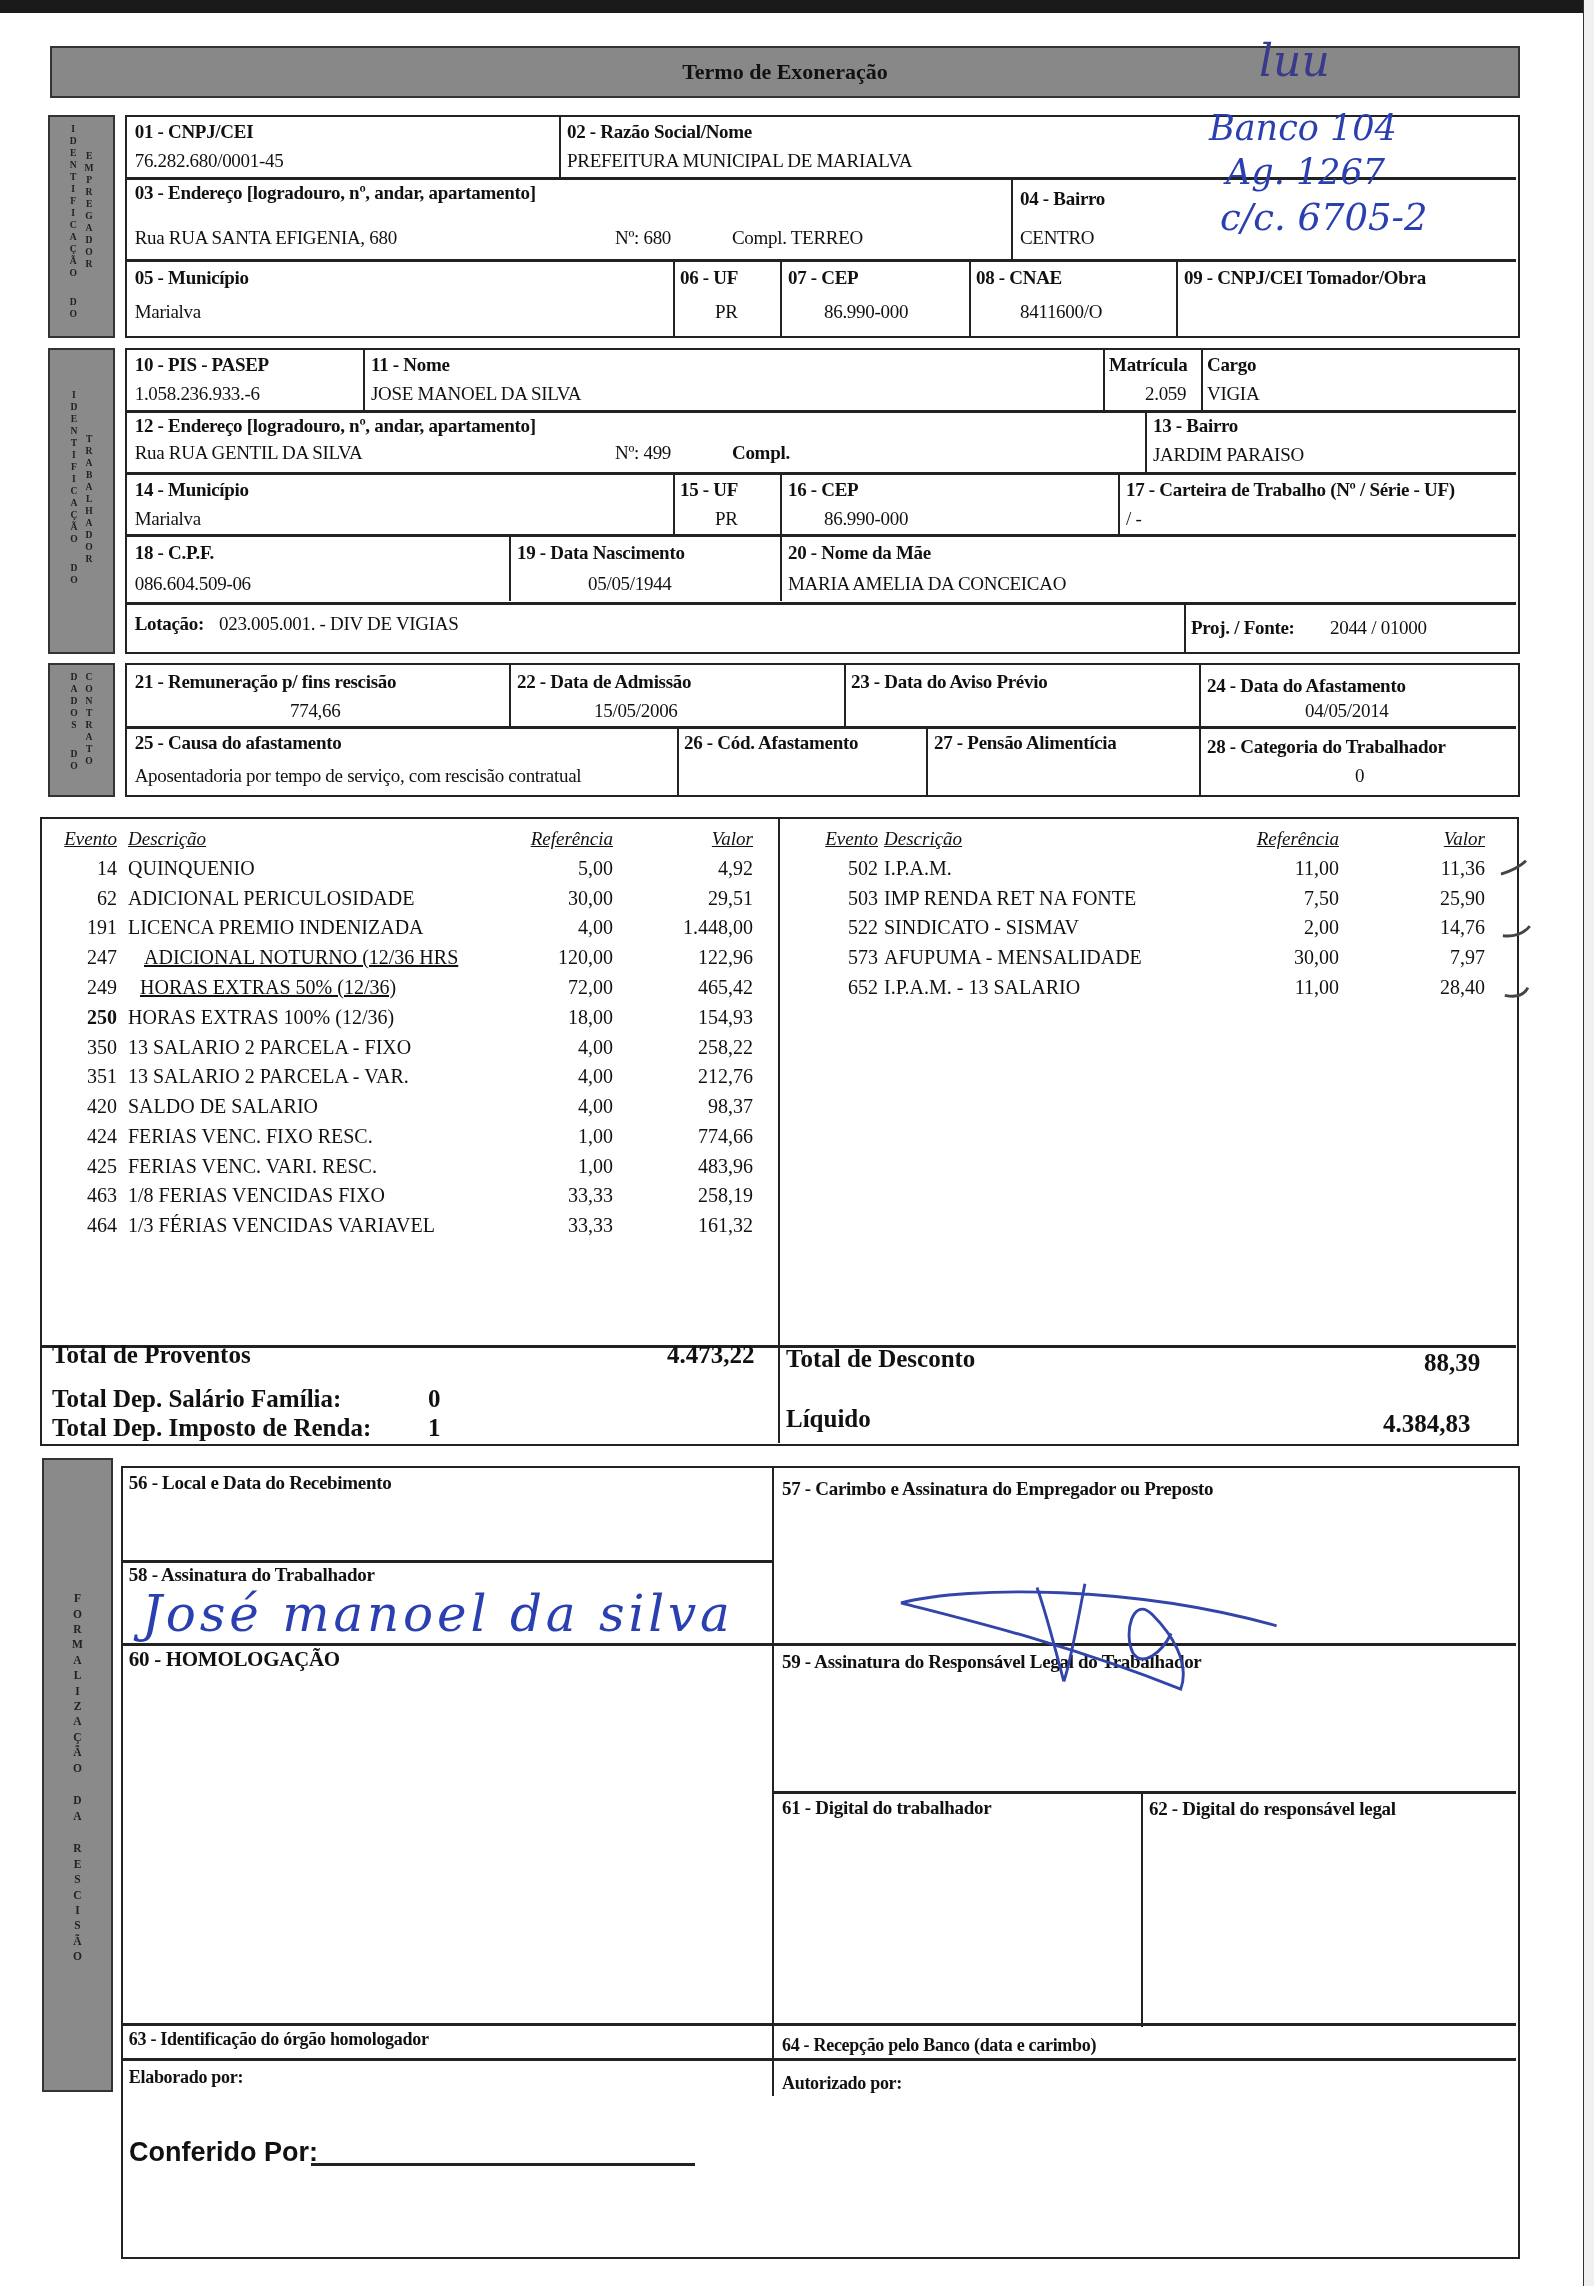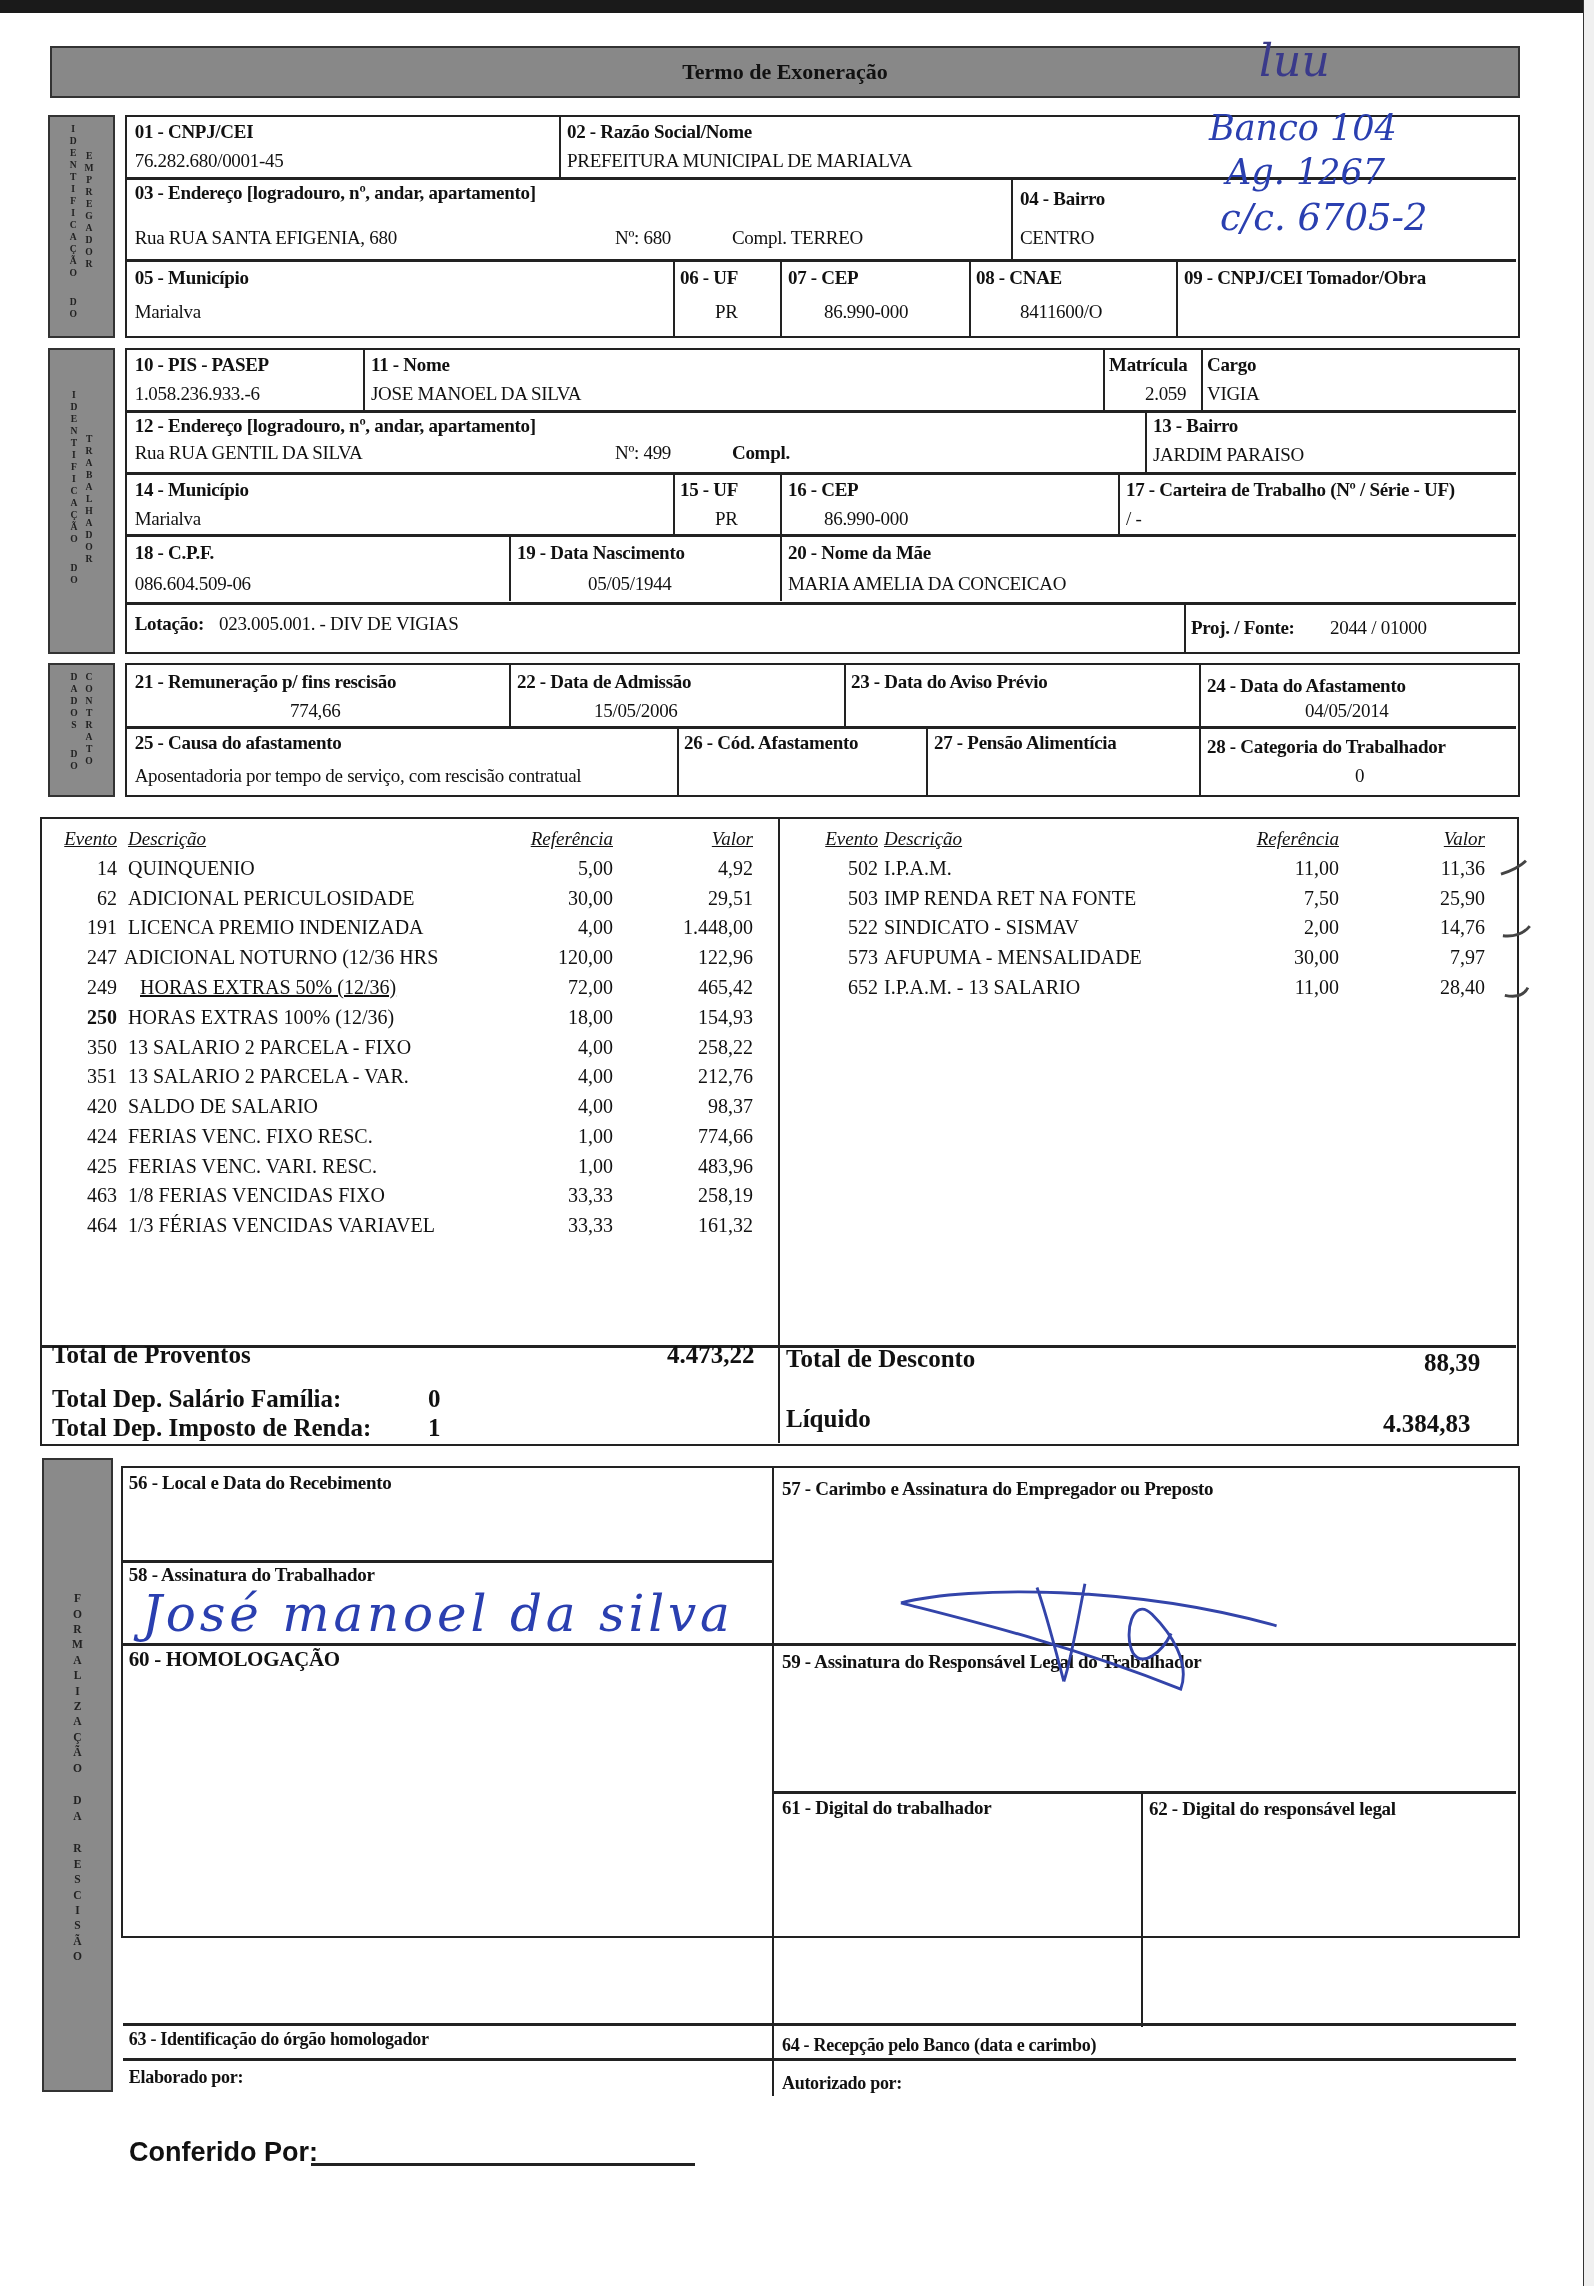--- a/index.html
+++ b/index.html
@@ -266,21 +266,21 @@
       <span style="right: 23px;">29,51</span>
     </div>
     <div class="ev-row" style="top: 88px; width: 100%;">
       <span style="right: 659px;">191</span>
       <span style="left: 88px;">LICENCA PREMIO INDENIZADA</span>
       <span style="right: 163px;">4,00</span>
       <span style="right: 23px;">1.448,00</span>
     </div>
     <div class="ev-row" style="top: 118px; width: 100%;">
       <span style="right: 659px;">247</span>
-      <span style="left: 84px;">ADICIONAL NOTURNO (12/36 HRS</span>
+      <span style="left: 104px; text-decoration: underline;">ADICIONAL NOTURNO (12/36 HRS</span>
       <span style="right: 163px;">120,00</span>
       <span style="right: 23px;">122,96</span>
     </div>
     <div class="ev-row" style="top: 148px; width: 100%;">
       <span style="right: 659px;">249</span>
       <span style="left: 100px; text-decoration: underline;">HORAS EXTRAS 50% (12/36)</span>
       <span style="right: 163px;">72,00</span>
       <span style="right: 23px;">465,42</span>
     </div>
     <div class="ev-row" style="top: 178px; width: 100%;">
@@ -414,21 +414,21 @@
       <span>R</span>
       <span>E</span>
       <span>S</span>
       <span>C</span>
       <span>I</span>
       <span>S</span>
       <span>Ã</span>
       <span>O</span>
     </div>
 </div>
-<div class="box" style="left:121px;top:1466px;width:1399px;height:472px;text-decoration:underline;">
+<div class="box" style="left:121px;top:1466px;width:1399px;height:793px;text-decoration:underline;">
   <div class="vline" style="left:649px;top:0;height:628px;"></div>
   <div class="hline" style="left:0;top:92px;width:651px;"></div>
   <div class="hline" style="left:0;top:175px;width:651px;"></div>
   <div class="hline" style="left:649px;top:175px;width:744px;"></div>
   <div class="hline" style="left:649px;top:323px;width:744px;"></div>
   <div class="vline" style="left:1018px;top:323px;height:236px;"></div>
   <div class="hline" style="left:0;top:555px;width:1393px;"></div>
   <div class="hline" style="left:0;top:590px;width:1393px;"></div>
 
   <div class="lbl" style="left:5.8px;top:3.8px;">56 - Local e Data do Recebimento</div>

